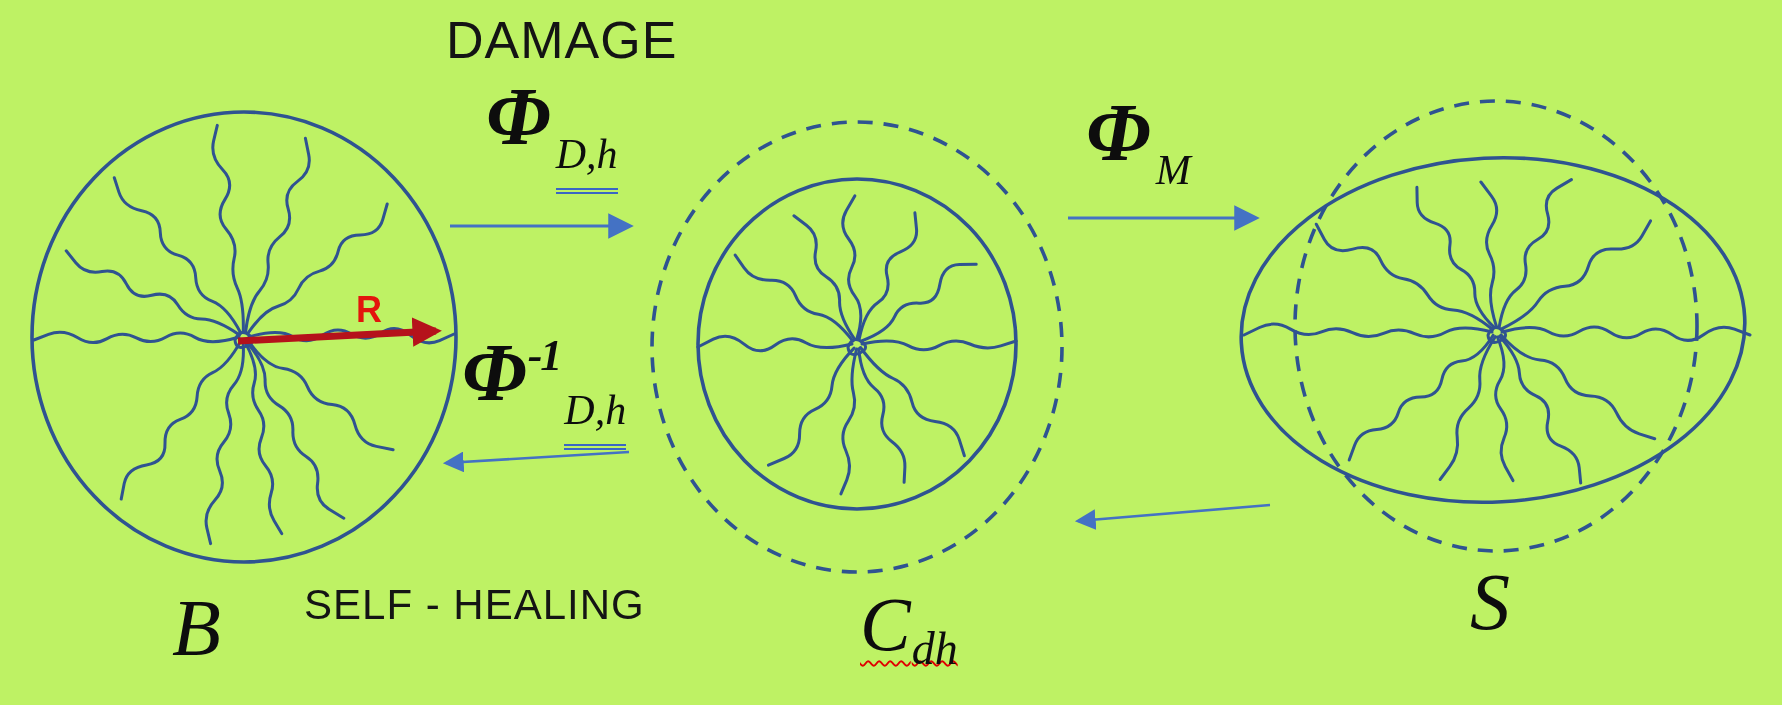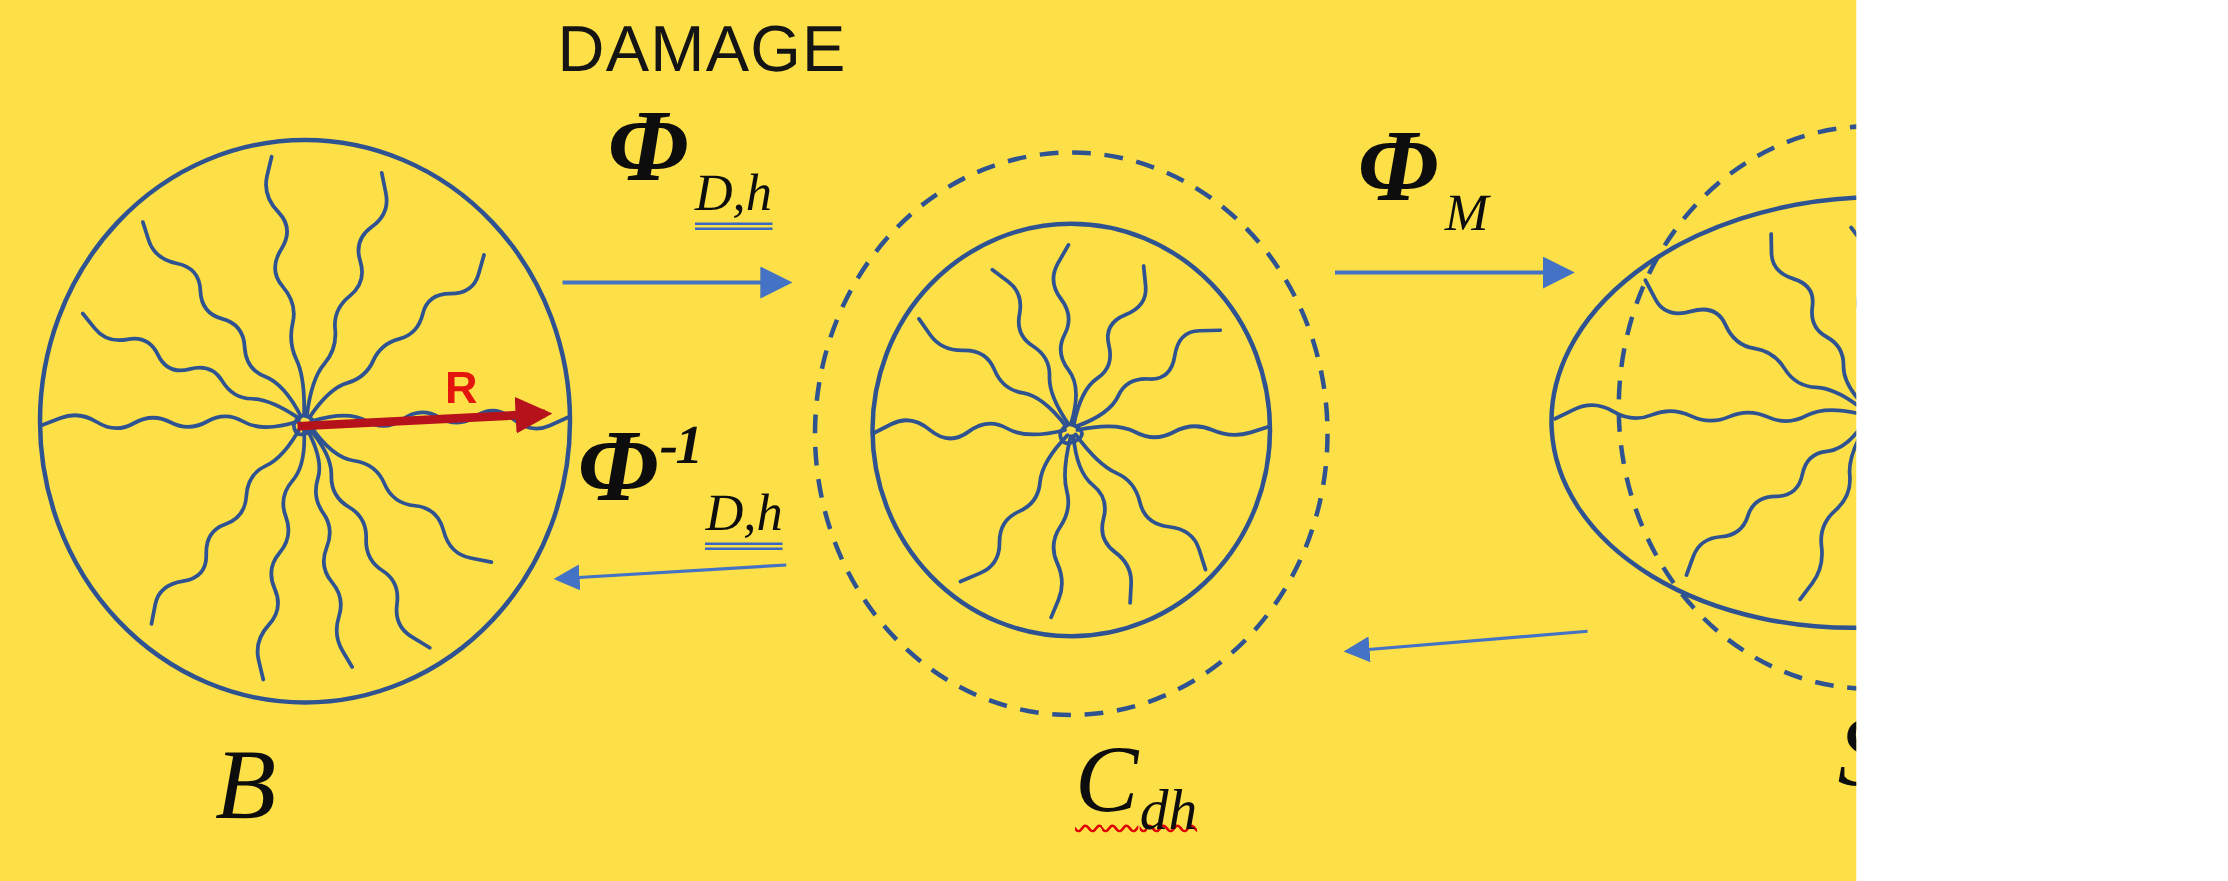--- a/index.html
+++ b/index.html
@@ -1,30 +1,30 @@
 <!DOCTYPE html>
 <html><head>
 <meta charset="utf-8">
 <style>
   html,body{margin:0;padding:0;background:#ffffff;}
-  #canvas{position:relative;width:1485px;height:705px;background:#fde047;overflow:hidden;
+  #canvas{position:relative;width:1782px;height:705px;background:#bef264;overflow:hidden;
           font-family:"Liberation Sans",sans-serif;}
   #diagram-svg{position:absolute;left:0;top:0;}
 
   .lbl{position:absolute;white-space:nowrap;line-height:1;color:#0d0d0d;}
 
   .process-label{font-family:"Liberation Sans",sans-serif;color:#141414;}
   .process-damage{left:446px;top:14px;font-size:52px;letter-spacing:1px;}
   .process-healing{left:304px;top:584px;font-size:42px;letter-spacing:1px;}
 
   .phi-label{font-family:"Liberation Serif",serif;font-style:italic;}
   .phi{font-size:82px;font-weight:bold;}
   .sup{font-size:44px;font-weight:bold;vertical-align:30px;margin-left:1px;letter-spacing:-2px;}
   .sub{font-size:42px;vertical-align:-24px;margin-left:4px;}
-  .u-blue{border-bottom:6px double #3A66C4;padding-bottom:0;}
+  .u-blue{border-bottom:6px double #3A66C4;padding-bottom:11px;}
 
   .phi-damage{left:486px;top:76px;}
   .phi-damage-inv{left:462px;top:332px;}
   .phi-motion{left:1086px;top:92px;}
   .phi-motion-inv{left:1078px;top:410px;}
 
   .body-label{font-family:"Liberation Serif",serif;font-style:italic;font-size:80px;}
   .body-b{left:172px;top:588px;}
   .body-c{left:860px;top:586px;font-size:76px;}
   .body-c .bsub{font-size:46px;vertical-align:-14px;margin-left:1px;}
@@ -112,20 +112,21 @@
 
   <div class="lbl process-label process-damage">DAMAGE</div>
 
   <div class="lbl phi-label phi-damage"><span class="phi">Φ</span><span class="sup"></span><span class="sub u-blue">D,h</span></div>
 
   <div class="lbl phi-label phi-damage-inv"><span class="phi">Φ</span><span class="sup">-1</span><span class="sub u-blue">D,h</span></div>
 
   <div class="lbl phi-label phi-motion"><span class="phi">Φ</span><span class="sup"></span><span class="sub">M</span></div>
 
 
+  <div class="lbl process-label process-healing">SELF - HEALING</div>
 
   <div class="lbl body-label body-b">B</div>
 
   <div class="lbl body-label body-c"><span class="wavy-u"><span>C</span><span class="bsub">dh</span></span></div>
 
   <div class="lbl body-label body-s">S</div>
 
   <div class="lbl radius-label">R</div>
 </div>
 

